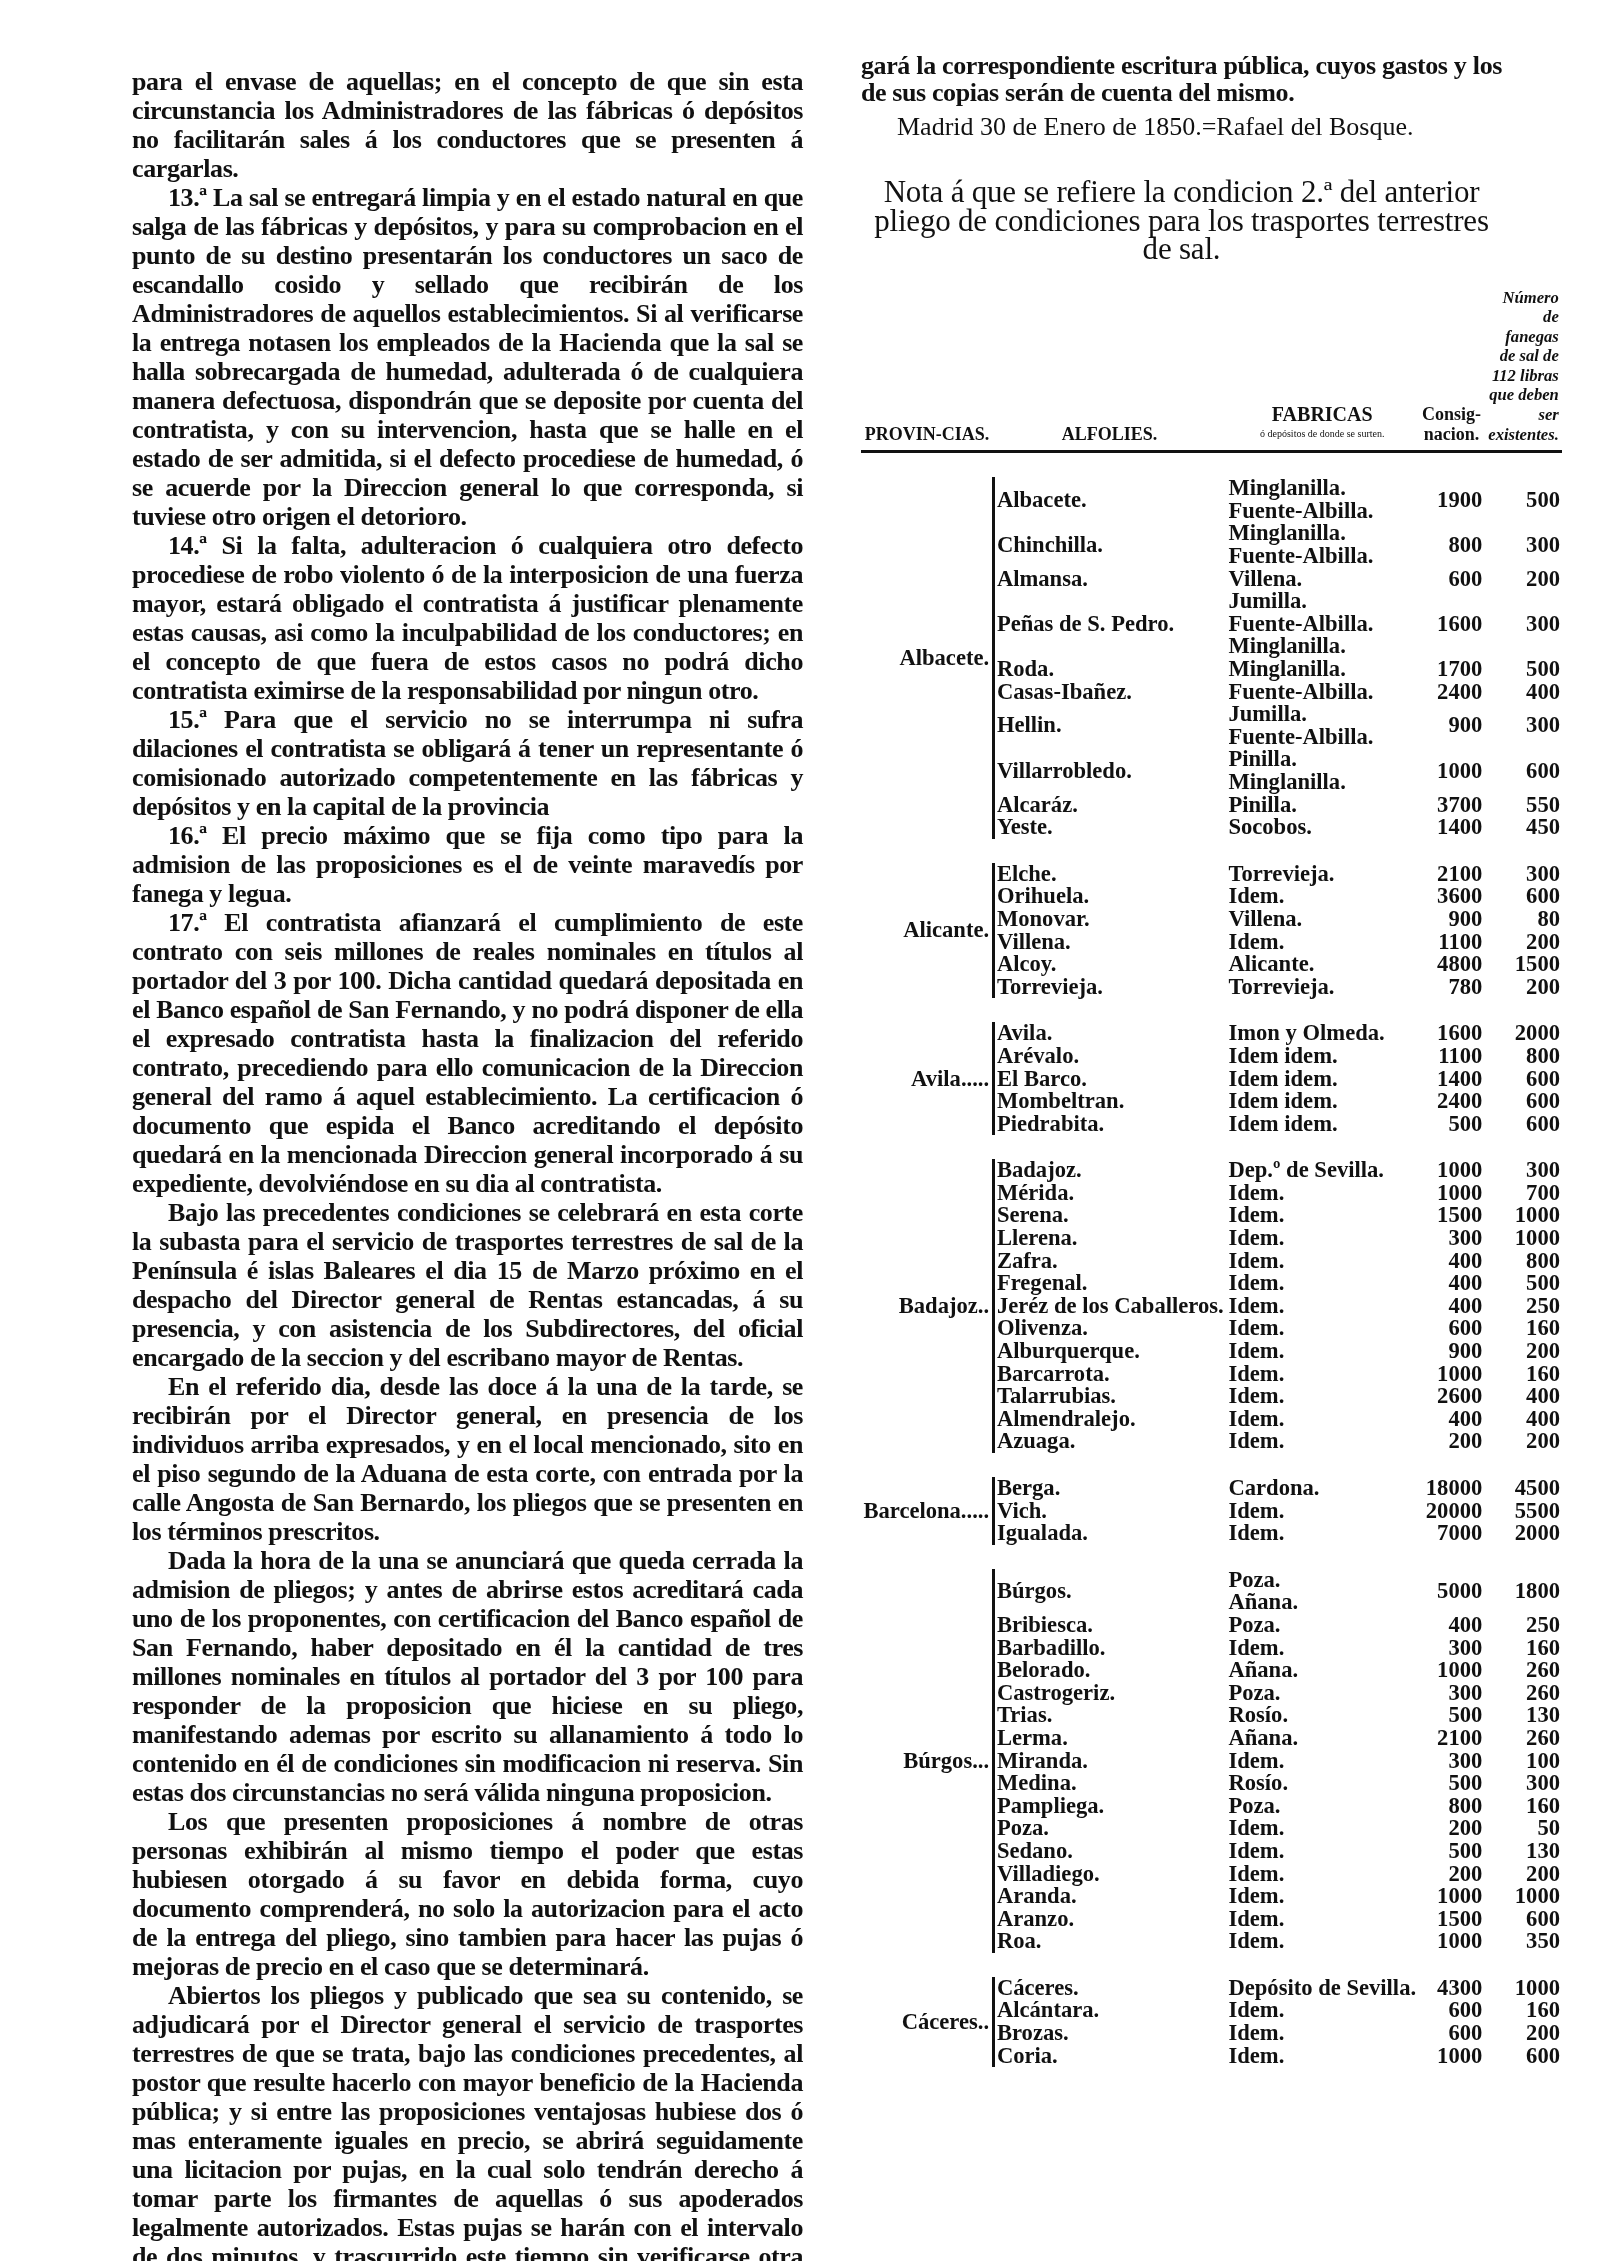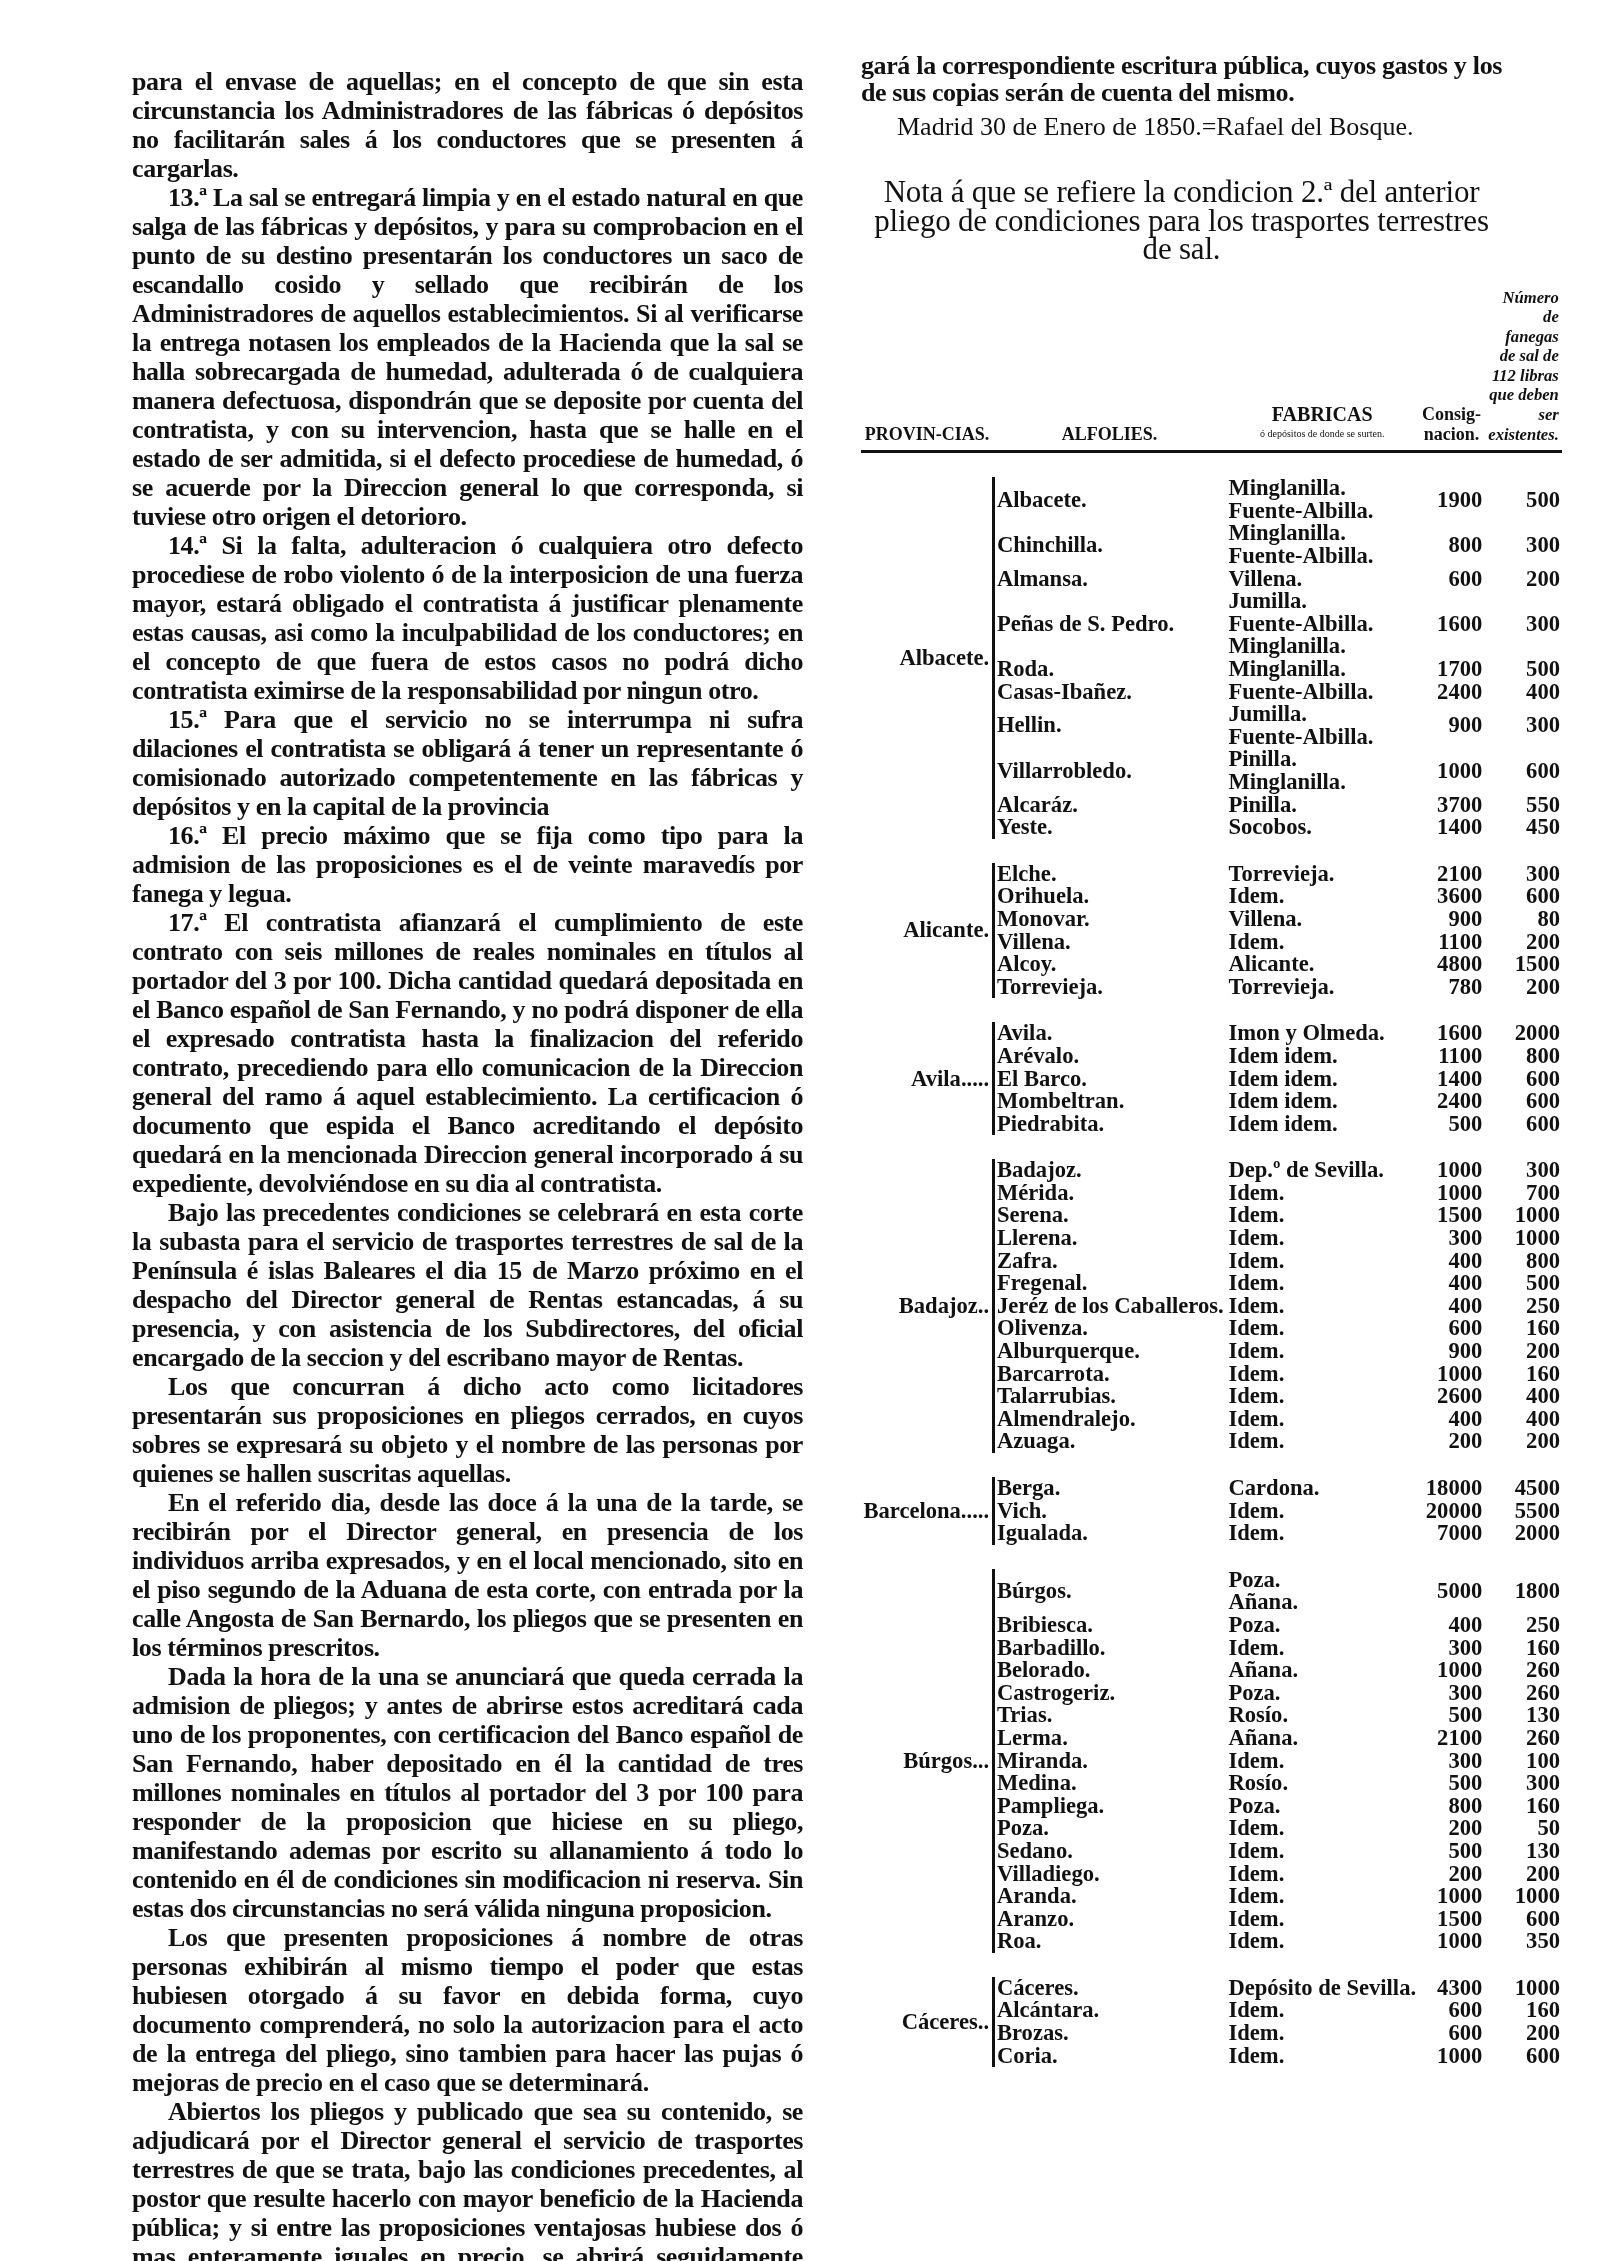--- a/index.html
+++ b/index.html
@@ -28,21 +28,20 @@
 
 <div class="col-left">
   <div id="left-paras">
       <p class="">para el envase de aquellas; en el concepto de que sin esta circunstancia los Administradores de las fábricas ó depósitos no facilitarán sales á los conductores que se presenten á cargarlas.</p>
       <p class="ind">13.ª La sal se entregará limpia y en el estado natural en que salga de las fábricas y depósitos, y para su comprobacion en el punto de su destino presentarán los conductores un saco de escandallo cosido y sellado que recibirán de los Administradores de aquellos establecimientos. Si al verificarse la entrega notasen los empleados de la Hacienda que la sal se halla sobrecargada de humedad, adulterada ó de cualquiera manera defectuosa, dispondrán que se deposite por cuenta del contratista, y con su intervencion, hasta que se halle en el estado de ser admitida, si el defecto procediese de humedad, ó se acuerde por la Direccion general lo que corresponda, si tuviese otro origen el detorioro.</p>
       <p class="ind">14.ª Si la falta, adulteracion ó cualquiera otro defecto procediese de robo violento ó de la interposicion de una fuerza mayor, estará obligado el contratista á justificar plenamente estas causas, asi como la inculpabilidad de los conductores; en el concepto de que fuera de estos casos no podrá dicho contratista eximirse de la responsabilidad por ningun otro.</p>
       <p class="ind">15.ª Para que el servicio no se interrumpa ni sufra dilaciones el contratista se obligará á tener un representante ó comisionado autorizado competentemente en las fábricas y depósitos y en la capital de la provincia</p>
       <p class="ind">16.ª El precio máximo que se fija como tipo para la admision de las proposiciones es el de veinte maravedís por fanega y legua.</p>
       <p class="ind">17.ª El contratista afianzará el cumplimiento de este contrato con seis millones de reales nominales en títulos al portador del 3 por 100. Dicha cantidad quedará depositada en el Banco español de San Fernando, y no podrá disponer de ella el expresado contratista hasta la finalizacion del referido contrato, precediendo para ello comunicacion de la Direccion general del ramo á aquel establecimiento. La certificacion ó documento que espida el Banco acreditando el depósito quedará en la mencionada Direccion general incorporado á su expediente, devolviéndose en su dia al contratista.</p>
       <p class="ind">Bajo las precedentes condiciones se celebrará en esta corte la subasta para el servicio de trasportes terrestres de sal de la Península é islas Baleares el dia 15 de Marzo próximo en el despacho del Director general de Rentas estancadas, á su presencia, y con asistencia de los Subdirectores, del oficial encargado de la seccion y del escribano mayor de Rentas.</p>
-      <p class="ind">Los que concurran á dicho acto como licitadores presentarán sus proposiciones en pliegos cerrados, en cuyos sobres se expresará su objeto y el nombre de las personas por quienes se hallen suscritas aquellas.</p>
       <p class="ind">En el referido dia, desde las doce á la una de la tarde, se recibirán por el Director general, en presencia de los individuos arriba expresados, y en el local mencionado, sito en el piso segundo de la Aduana de esta corte, con entrada por la calle Angosta de San Bernardo, los pliegos que se presenten en los términos prescritos.</p>
       <p class="ind">Dada la hora de la una se anunciará que queda cerrada la admision de pliegos; y antes de abrirse estos acreditará cada uno de los proponentes, con certificacion del Banco español de San Fernando, haber depositado en él la cantidad de tres millones nominales en títulos al portador del 3 por 100 para responder de la proposicion que hiciese en su pliego, manifestando ademas por escrito su allanamiento á todo lo contenido en él de condiciones sin modificacion ni reserva. Sin estas dos circunstancias no será válida ninguna proposicion.</p>
       <p class="ind">Los que presenten proposiciones á nombre de otras personas exhibirán al mismo tiempo el poder que estas hubiesen otorgado á su favor en debida forma, cuyo documento comprenderá, no solo la autorizacion para el acto de la entrega del pliego, sino tambien para hacer las pujas ó mejoras de precio en el caso que se determinará.</p>
       <p class="ind">Abiertos los pliegos y publicado que sea su contenido, se adjudicará por el Director general el servicio de trasportes terrestres de que se trata, bajo las condiciones precedentes, al postor que resulte hacerlo con mayor beneficio de la Hacienda pública; y si entre las proposiciones ventajosas hubiese dos ó mas enteramente iguales en precio, se abrirá seguidamente una licitacion por pujas, en la cual solo tendrán derecho á tomar parte los firmantes de aquellas ó sus apoderados legalmente autorizados. Estas pujas se harán con el intervalo de dos minutos, y trascurrido este tiempo sin verificarse otra alguna se rematará el servicio en el acto en el mejor postor.</p>
     </div>
 
 </div>
 
 <div class="col-right">
   <p class="rtext">gará la correspondiente escritura pública, cuyos gastos y los de sus copias serán de cuenta del mismo.</p>

